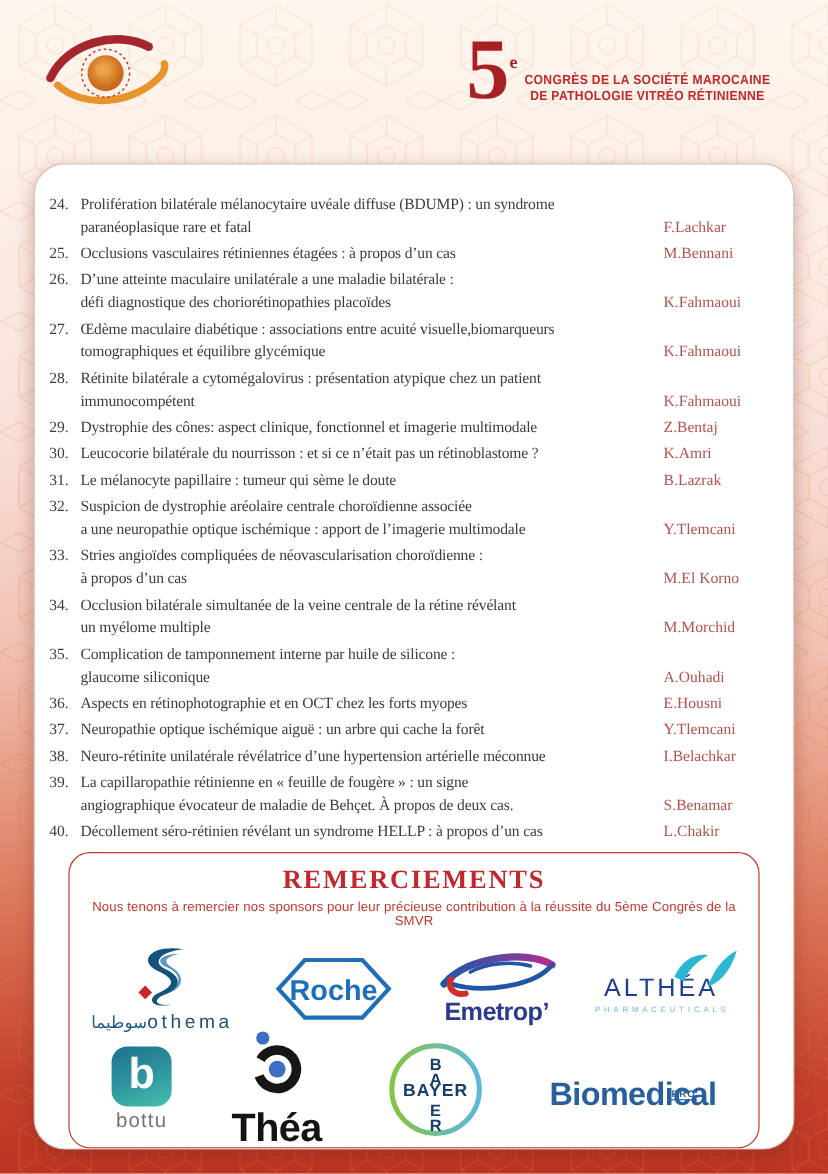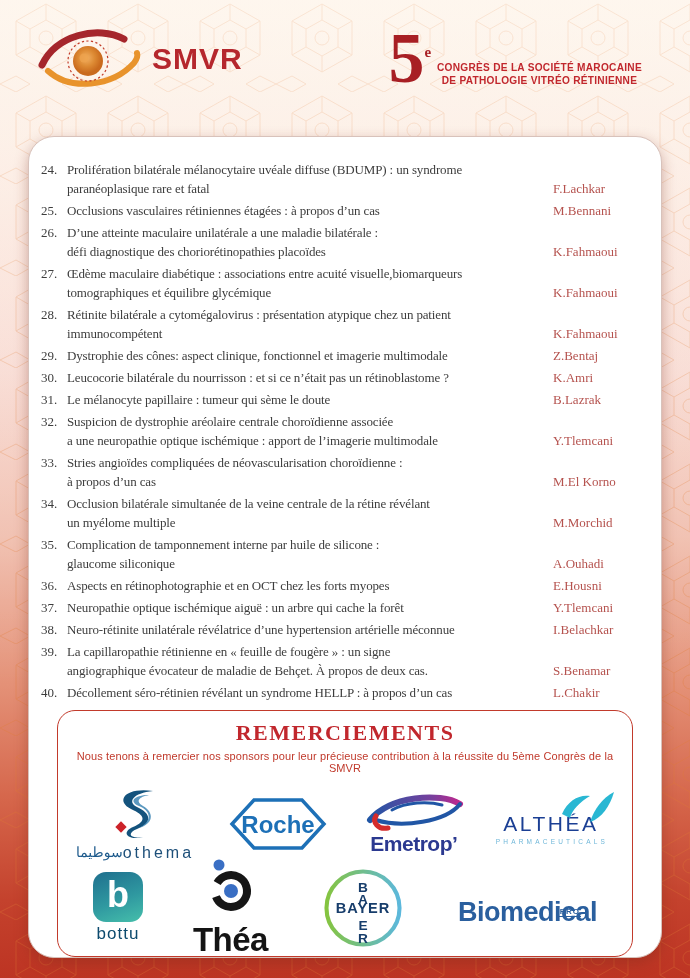--- a/index.html
+++ b/index.html
@@ -69,21 +69,21 @@
   .althea { position:relative; padding-top:8px; }
   .althea-name { font-size:21px; color:#1b3f94; letter-spacing:2.5px; font-weight:500; }
   .althea-sub { font-size:6.5px; color:#6fb7d9; letter-spacing:3.2px; margin-top:2px; text-align:left; padding-left:2px; }
   .althea-bird { position:absolute; top:-12px; right:-8px; }
   
   .bottu { display:flex; flex-direction:column; align-items:center; }
   .bottu-tile { width:50px; height:50px; border-radius:13px;
     background:linear-gradient(160deg,#1f6f8e 0%,#2f98a0 55%,#46bfab 100%);
     display:flex; align-items:center; justify-content:center;
     color:#ffffff; font-size:36px; font-weight:bold; line-height:1; padding-bottom:4px; }
-  .bottu-name { font-size:17px; color:#0c4a6e; margin-top:2px; letter-spacing:1px; }
+  .bottu-name { font-size:17px; color:#737373; margin-top:2px; letter-spacing:1px; }
   
   .thea { display:flex; align-items:center; gap:6px; }
   .thea-name { font-size:33px; font-weight:bold; color:#141414; letter-spacing:-0.5px; }
   
   .bayer { position:relative; width:90px; height:84px; }
   .bayer svg { position:absolute; inset:0; }
   
   .biomedical { position:relative; padding-top:8px; }
   .biomedical-name { font-size:27px; font-weight:bold; color:#2a5f9e; letter-spacing:-0.5px; }
   .biomedical-pro { position:absolute; top:18px; right:16px; font-size:8px; font-weight:bold;
@@ -117,21 +117,20 @@
             <stop offset="55%" stop-color="#dd8a33"></stop>
             <stop offset="100%" stop-color="#c96a1d"></stop>
         </radialGradient>
       </defs>
       <path d="M6,40 C20,10 62,0 88,14" fill="none" stroke="#a5262c" stroke-width="7" stroke-linecap="round"></path>
       <path d="M12,46 C34,66 76,62 98,38 C101,34 102,31 101,28" fill="none" stroke="#e8932c" stroke-width="6" stroke-linecap="round"></path>
       <circle cx="52" cy="36" r="15" fill="url(#fundus)"></circle>
       <circle cx="48" cy="33" r="4.5" fill="#eda24e" opacity="0.8"></circle>
       <circle cx="52" cy="36" r="20" fill="none" stroke="#c23b27" stroke-width="1.2" stroke-dasharray="2.2,2.4"></circle>
     </svg>
-    <span class="brand-text">SMVR</span>
   </div>
   <div class="congress">
     <div class="congress-num"><span>5</span><span class="congress-exp">e</span></div>
     <div class="congress-right">
       <span class="congress-line">CONGRÈS DE LA SOCIÉTÉ MAROCAINE</span>
       <span class="congress-line">DE PATHOLOGIE VITRÉO RÉTINIENNE</span>
     </div>
   </div>
 </div>
 

